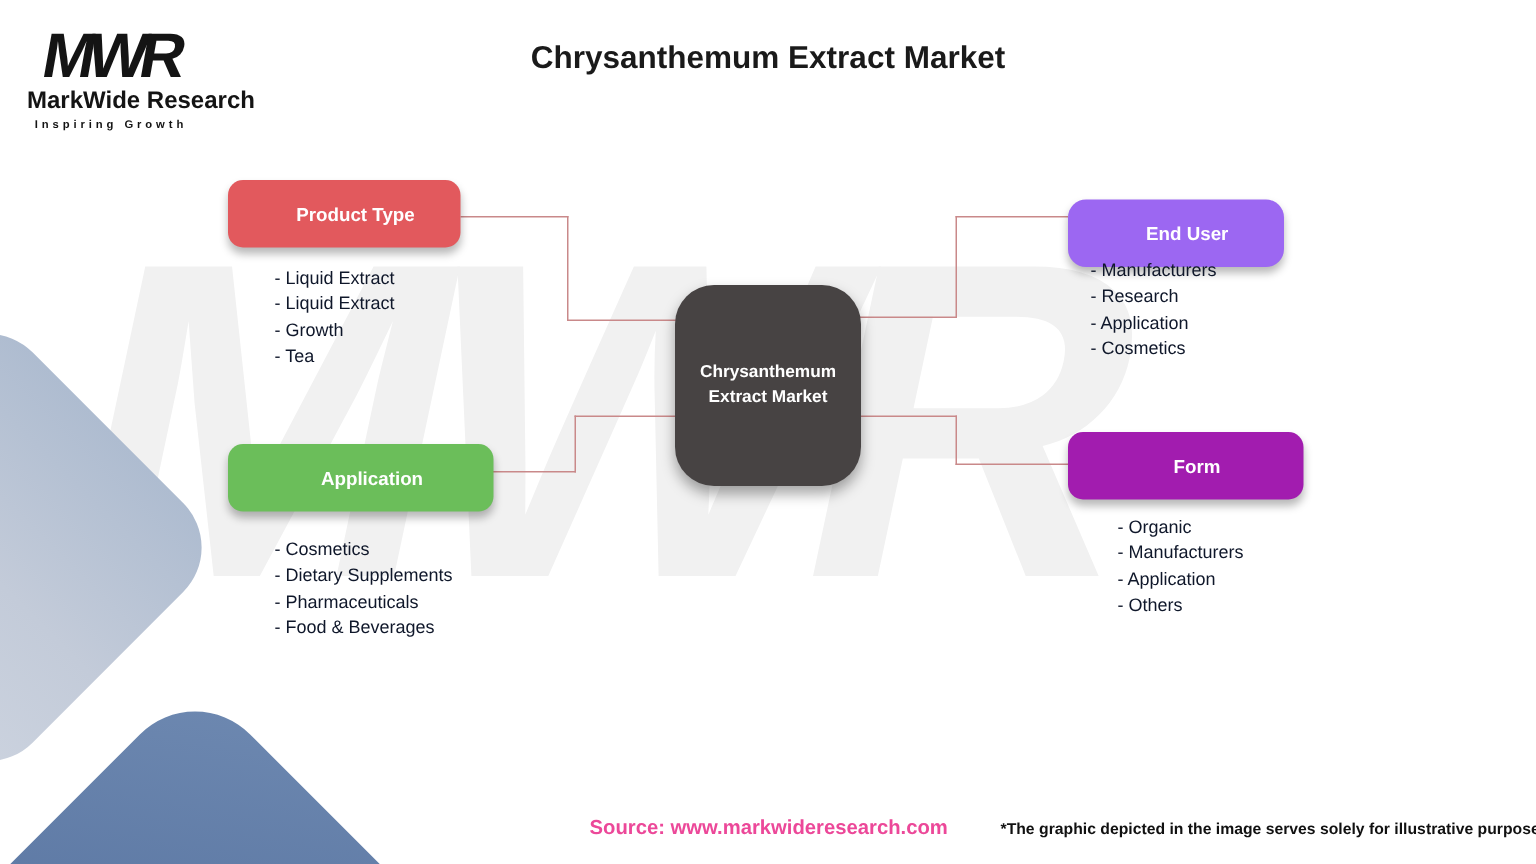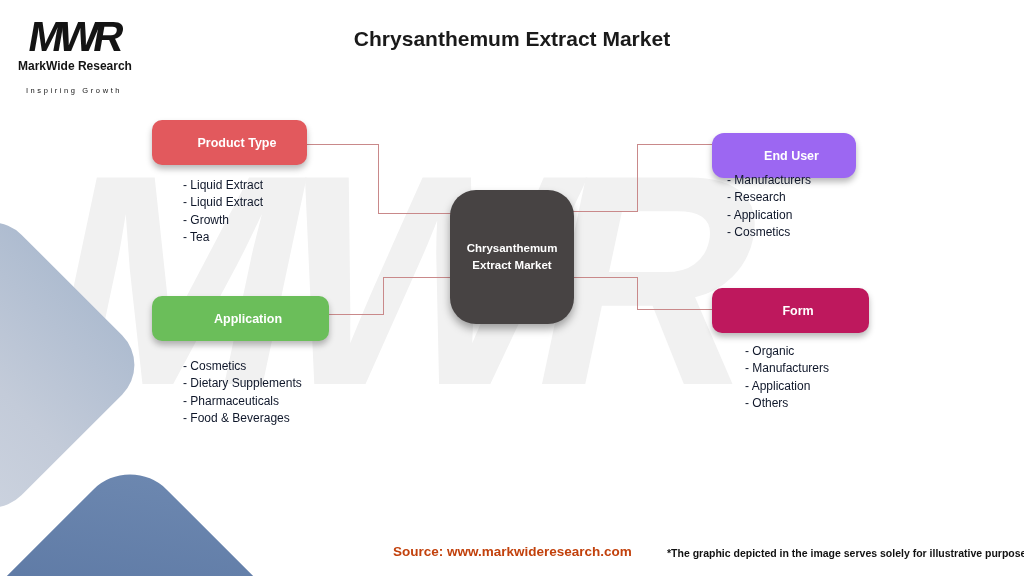--- a/index.html
+++ b/index.html
@@ -65,30 +65,30 @@
     color: #141414;
   }
   .logo-mark {
     font-size: 42px;
     font-weight: 900;
     letter-spacing: -5px;
     transform: skewX(-10deg);
     line-height: 1.0;
   }
   .logo-name {
-    font-size: 12px;
+    font-size: 16px;
     font-weight: 800;
     margin-top: 1px;
     white-space: nowrap;
   }
   .logo-tagline {
     font-size: 7.5px;
-    font-weight: 400;
+    font-weight: 700;
     letter-spacing: 2.6px;
-    margin-top: 13px;
+    margin-top: 1px;
     white-space: nowrap;
   }
 
   
   .page-title {
     position: absolute;
     left: 0;
     top: 27px;
     width: 1024px;
     text-align: center;
@@ -96,21 +96,21 @@
     font-weight: 800;
     color: #1a1a1a;
     z-index: 4;
   }
   .source-line {
     position: absolute;
     left: 393px;
     top: 544px;
     font-size: 13.5px;
     font-weight: 800;
-    color: #c2410c;
+    color: #ec4899;
     z-index: 4;
   }
   .disclaimer {
     position: absolute;
     left: 667px;
     top: 547px;
     font-size: 10.5px;
     font-weight: 600;
     color: #111111;
     z-index: 4;
@@ -212,21 +212,21 @@
 
   <div class="conn h" style="left:573px; top:277px; width:65px;"></div>
   <div class="conn v" style="left:637px; top:277px; height:33px;"></div>
   <div class="conn h" style="left:637px; top:309px; width:75px;"></div>
 
   <div class="center-node" style="background-color: rgb(71, 67, 67);">Chrysanthemum Extract Market</div>
 
   <div class="pill pill-product-type" style="background-color: rgb(226, 89, 93);">Product Type</div>
   <div class="pill pill-end-user" style="background-color: rgb(156, 103, 242);">End User</div>
   <div class="pill pill-application" style="background-color: rgb(107, 190, 90);">Application</div>
-  <div class="pill pill-form" style="background-color: #be185d;">Form</div>
+  <div class="pill pill-form" style="background-color: #a21caf;">Form</div>
 
   <div class="node-list list-product-type">
       <div>- Liquid Extract</div>
       <div>- Liquid Extract</div>
       <div>- Growth</div>
       <div>- Tea</div>
     </div>
   <div class="node-list list-end-user">
       <div>- Manufacturers</div>
       <div>- Research</div>

